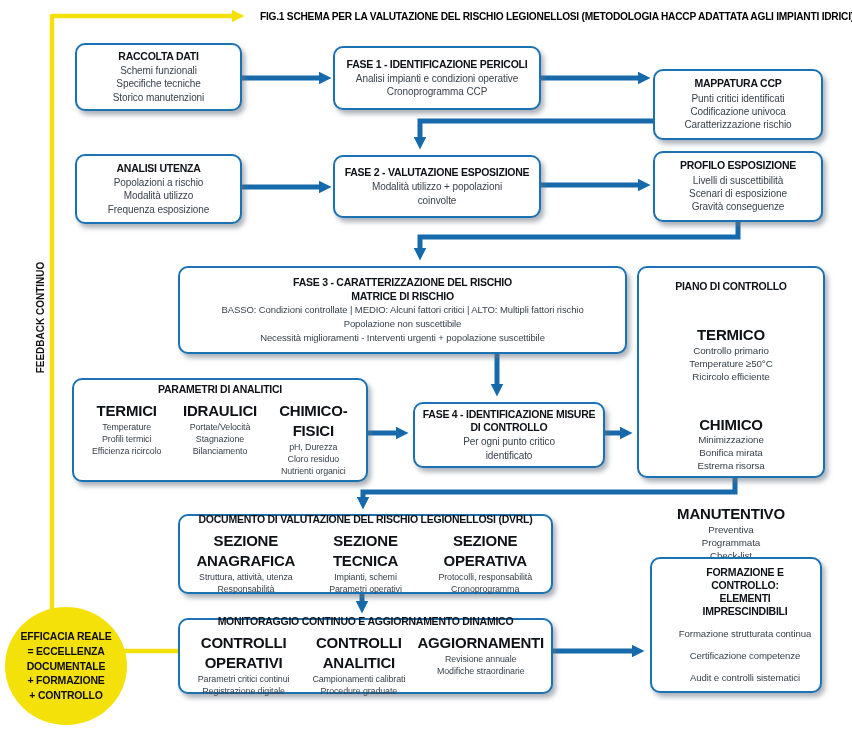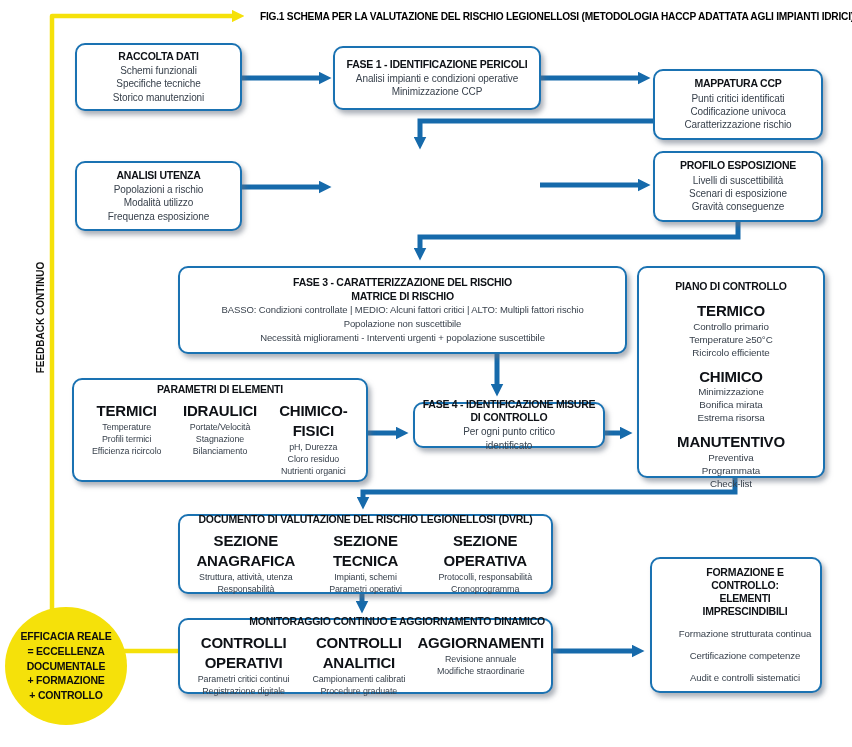--- a/index.html
+++ b/index.html
@@ -75,54 +75,59 @@
   <div class="box" style="left:75px;top:43px;width:167px;height:68px;">
     <div class="box-title">RACCOLTA DATI</div>
     <div>Schemi funzionali</div>
     <div>Specifiche tecniche</div>
     <div>Storico manutenzioni</div>
   </div>
 
   <div class="box" style="left:333px;top:46px;width:208px;height:64px;">
     <div class="box-title">FASE 1 - IDENTIFICAZIONE PERICOLI</div>
     <div>Analisi impianti e condizioni operative</div>
-    <div>Minimizzazione CCP</div>
+    <div>Cronoprogramma CCP</div>
   </div>
 
   <div class="box" style="left:653px;top:49px;width:170px;height:71px;margin-top:20px;">
     <div class="box-title">MAPPATURA CCP</div>
     <div>Punti critici identificati</div>
     <div>Codificazione univoca</div>
     <div>Caratterizzazione rischio</div>
   </div>
 
-  <div class="box" style="left:75px;top:161px;width:167px;height:70px;">
+  <div class="box" style="left:75px;top:154px;width:167px;height:70px;">
     <div class="box-title">ANALISI UTENZA</div>
     <div>Popolazioni a rischio</div>
     <div>Modalità utilizzo</div>
     <div>Frequenza esposizione</div>
   </div>
 
+  <div class="box" style="left:333px;top:155px;width:208px;height:63px;">
+    <div class="box-title">FASE 2 - VALUTAZIONE ESPOSIZIONE</div>
+    <div>Modalità utilizzo + popolazioni</div>
+    <div>coinvolte</div>
+  </div>
 
   <div class="box" style="left:653px;top:151px;width:170px;height:71px;">
     <div class="box-title">PROFILO ESPOSIZIONE</div>
     <div>Livelli di suscettibilità</div>
     <div>Scenari di esposizione</div>
     <div>Gravità conseguenze</div>
   </div>
 
   <div class="box" style="left:178px;top:266px;width:449px;height:88px;">
     <div class="box-title">FASE 3 - CARATTERIZZAZIONE DEL RISCHIO</div>
     <div class="sub-title">MATRICE DI RISCHIO</div>
     <div class="small-lines">BASSO: Condizioni controllate | MEDIO: Alcuni fattori critici | ALTO: Multipli fattori rischio</div>
     <div class="small-lines">Popolazione non suscettibile</div>
     <div class="small-lines">Necessità miglioramenti - Interventi urgenti + popolazione suscettibile</div>
   </div>
 
-  <div class="box" style="left:637px;top:266px;width:188px;height:212px;justify-content:flex-start;padding-top:12px;">
+  <div class="box" style="left:637px;top:266px;width:188px;height:212px;justify-content:flex-start;padding-top:12px;gap:24px;">
     <div class="box-title">PIANO DI CONTROLLO</div>
     <div class="pc-section">
       <div class="col-heading">TERMICO</div>
       <div>Controllo primario</div>
       <div>Temperature ≥50°C</div>
       <div>Ricircolo efficiente</div>
     </div>
     <div class="pc-section">
       <div class="col-heading">CHIMICO</div>
       <div>Minimizzazione</div>
@@ -131,21 +136,21 @@
     </div>
     <div class="pc-section">
       <div class="col-heading">MANUTENTIVO</div>
       <div>Preventiva</div>
       <div>Programmata</div>
       <div>Check-list</div>
     </div>
   </div>
 
   <div class="box" style="left:72px;top:378px;width:296px;height:104px;">
-    <div class="box-title">PARAMETRI DI ELEMENTI</div>
+    <div class="box-title">PARAMETRI DI ANALITICI</div>
     <div class="cols">
       <div class="col">
         <div class="col-heading">TERMICI</div>
         <div>Temperature</div>
         <div>Profili termici</div>
         <div>Efficienza ricircolo</div>
       </div>
       <div class="col">
         <div class="col-heading">IDRAULICI</div>
         <div>Portate/Velocità</div>
@@ -154,21 +159,21 @@
       </div>
       <div class="col">
         <div class="col-heading">CHIMICO-FISICI</div>
         <div>pH, Durezza</div>
         <div>Cloro residuo</div>
         <div>Nutrienti organici</div>
       </div>
     </div>
   </div>
 
-  <div class="box" style="left:413px;top:402px;width:192px;height:46px;">
+  <div class="box" style="left:413px;top:402px;width:192px;height:66px;">
     <div class="box-title">FASE 4 - IDENTIFICAZIONE MISURE DI CONTROLLO</div>
     <div>Per ogni punto critico</div>
     <div>identificato</div>
   </div>
 
   <div class="box" style="left:178px;top:514px;width:375px;height:80px;">
     <div class="box-title">DOCUMENTO DI VALUTAZIONE DEL RISCHIO LEGIONELLOSI (DVRL)</div>
     <div class="cols">
       <div class="col">
         <div class="col-heading">SEZIONE ANAGRAFICA</div>
@@ -181,21 +186,21 @@
         <div>Parametri operativi</div>
       </div>
       <div class="col">
         <div class="col-heading">SEZIONE OPERATIVA</div>
         <div>Protocolli, responsabilità</div>
         <div>Cronoprogramma</div>
       </div>
     </div>
   </div>
 
-  <div class="box" style="left:178px;top:618px;width:375px;height:76px;align-items:flex-end;">
+  <div class="box" style="left:178px;top:618px;width:375px;height:76px;">
     <div class="box-title">MONITORAGGIO CONTINUO E AGGIORNAMENTO DINAMICO</div>
     <div class="cols">
       <div class="col">
         <div class="col-heading">CONTROLLI OPERATIVI</div>
         <div>Parametri critici continui</div>
         <div>Registrazione digitale</div>
       </div>
       <div class="col">
         <div class="col-heading">CONTROLLI ANALITICI</div>
         <div>Campionamenti calibrati</div>

